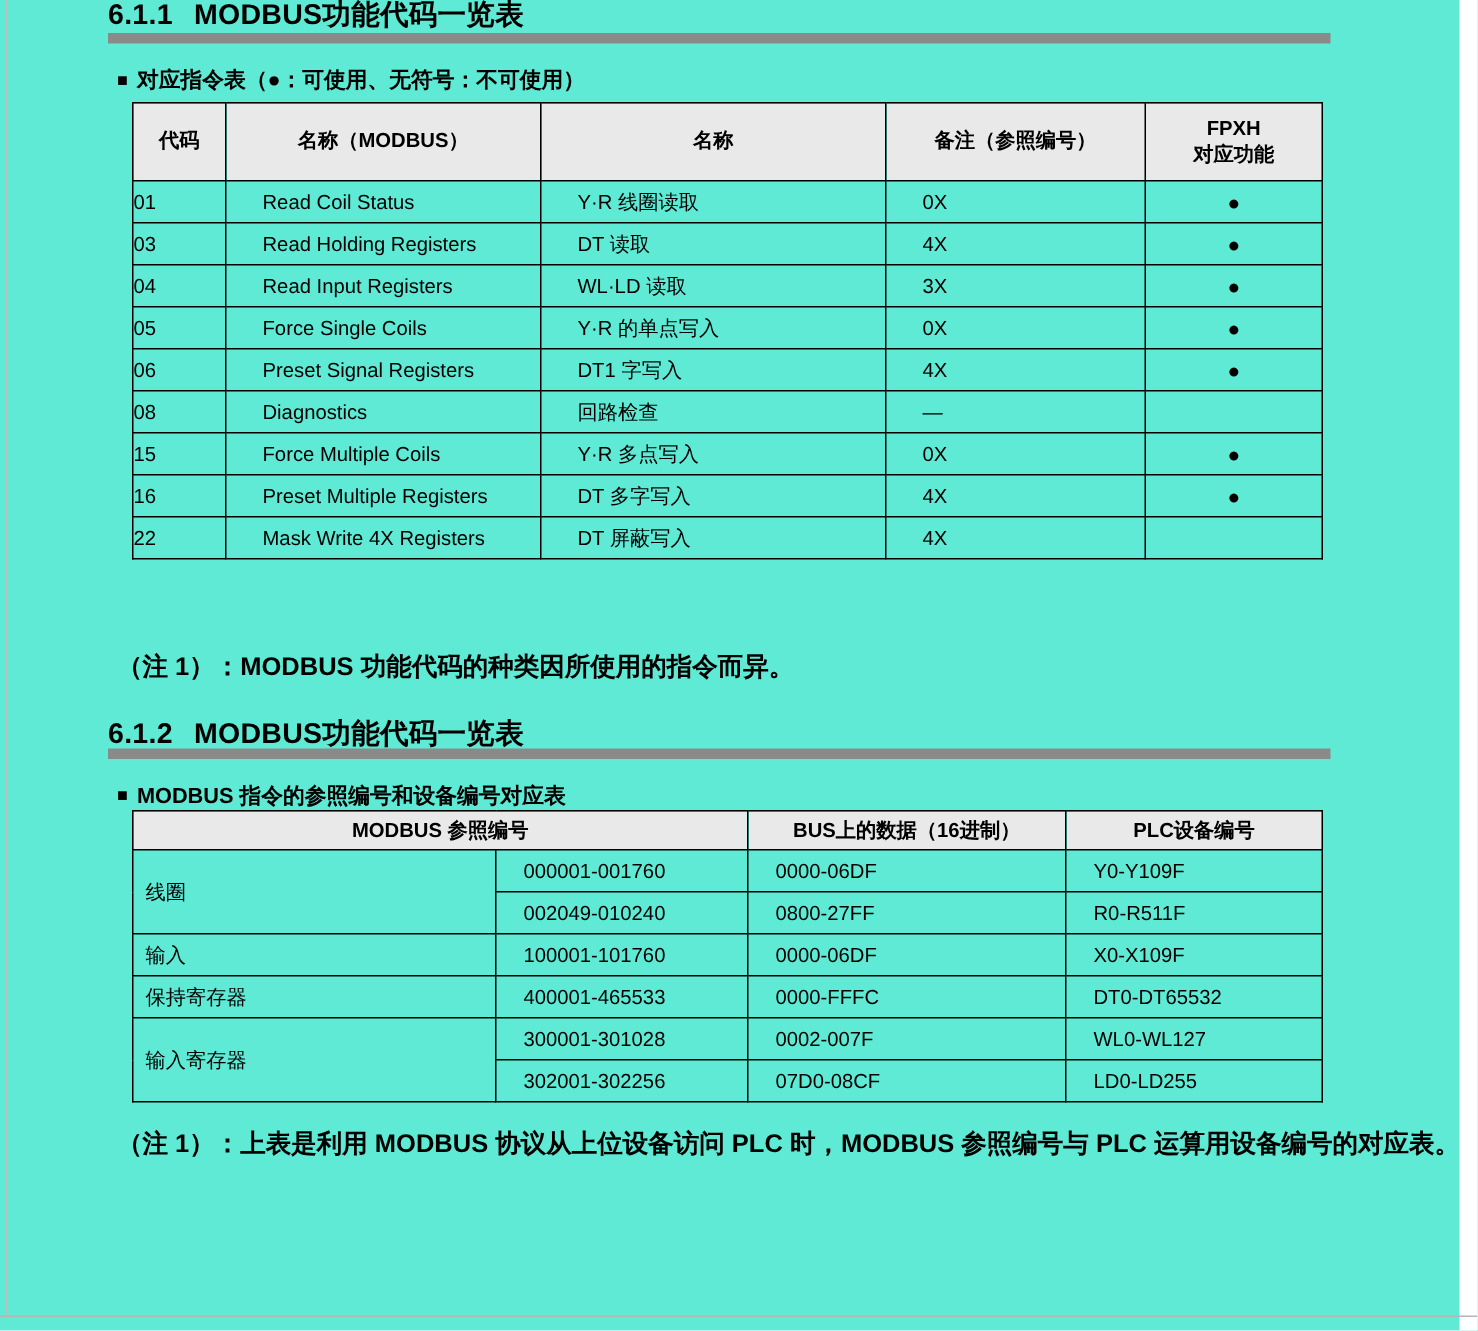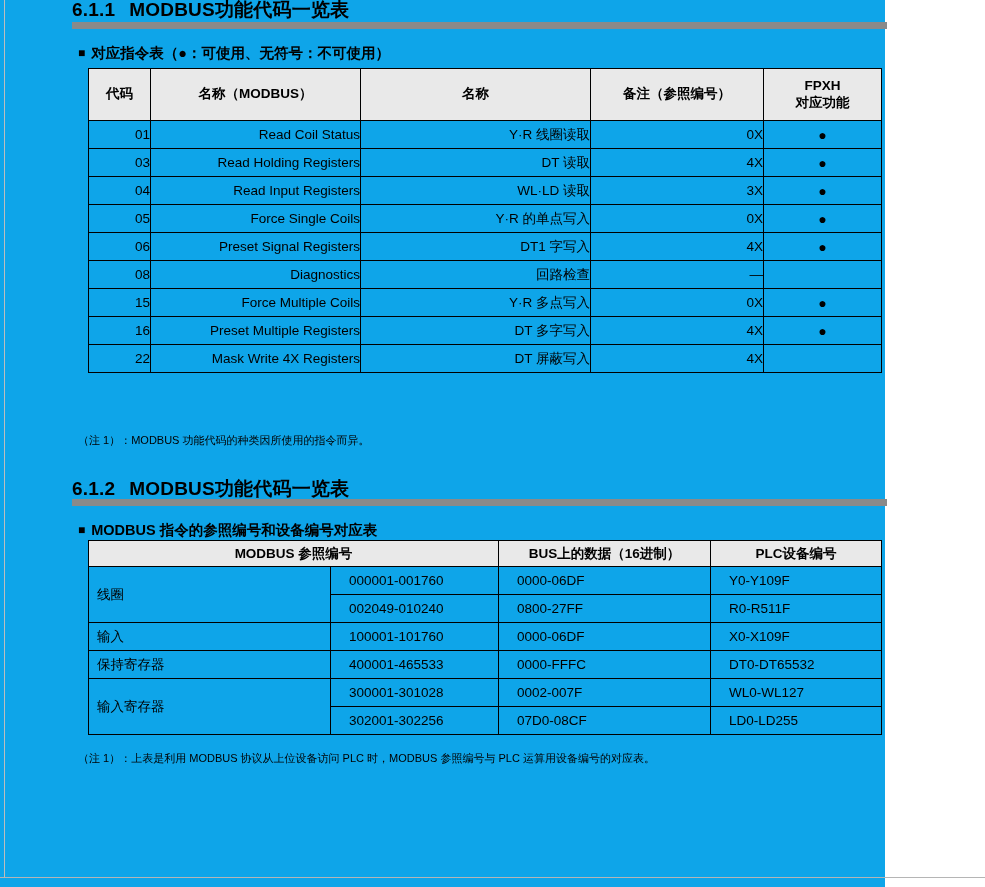--- a/index.html
+++ b/index.html
@@ -1,48 +1,48 @@
 <!DOCTYPE html>
 <html><head>
 <meta charset="utf-8">
 <style>
   * { margin:0; padding:0; box-sizing:border-box; }
   html,body { width:985px; height:887px; background:#fff; overflow:hidden;
               font-family:"Liberation Sans","DejaVu Sans",sans-serif; color:#000; }
-  .page { position:relative; width:885px; height:887px; background:#0ea5e9; }
+  .page { position:relative; width:973px; height:887px; background:#5eead4; }
 
   .page-left-edge   { position:absolute; left:4px; top:0; width:1px; height:878px; background:#bdbdbd; }
   .page-bottom-edge { position:absolute; left:0; top:877px; width:985px; height:1px; background:#b5b5b5; }
 
   .sec-heading { position:absolute; left:72px; font-size:19px; font-weight:bold;
                  letter-spacing:0.2px; white-space:nowrap; }
   .sec-heading .num { margin-right:14px; }
   .heading-bar { position:absolute; left:72px; width:815px; height:7px; background:#8a8a8a; }
 
   .sub-heading { position:absolute; left:78px; font-size:14.5px; font-weight:bold; white-space:nowrap; }
   .sub-heading .sq { font-size:12px; margin-right:6px; position:relative; top:-1px; }
 
   table { border-collapse:collapse; table-layout:fixed; position:absolute; left:88px; width:793px; }
   th,td { border:1px solid #000; font-size:13.5px; vertical-align:middle; overflow:hidden; white-space:nowrap; }
   thead th { background:#e9e9e9; font-weight:bold; text-align:center; }
 
   .t1 { top:68px; }
   .t1 thead th { height:52px; line-height:1.25; }
   .t1 td { height:28px; }
-  .t1 td.c0 { text-align:right; }
-  .t1 td.c1, .t1 td.c2, .t1 td.c3 { text-align:right; padding-left:12px; }
+  .t1 td.c0 { text-align:left; }
+  .t1 td.c1, .t1 td.c2, .t1 td.c3 { text-align:left; padding-left:24px; }
   .t1 td.c4 { text-align:center; font-size:14px; }
 
   .t2 { top:540px; }
   .t2 thead th { height:26px; }
   .t2 td { height:28px; }
   .t2 td.label-cell { text-align:left; padding-left:8px;margin-top:48px; }
   .t2 td.v { text-align:left; padding-left:18px; }
 
-  .note { position:absolute; left:78px; font-size:11px; white-space:nowrap; }
+  .note { position:absolute; left:78px; font-size:17px; white-space:nowrap;font-weight:bold; }
 
   .h1a { top:-3px; } .bar1 { top:22px; } .sub1 { top:44px; } .note1 { top:433px; }
   .h2a { top:476px; } .bar2 { top:499px; } .sub2 { top:521px; } .note2 { top:751px; }
 </style>
 </head>
 <body>
 
 <div class="page">
 
   <div class="page-left-edge"></div>

